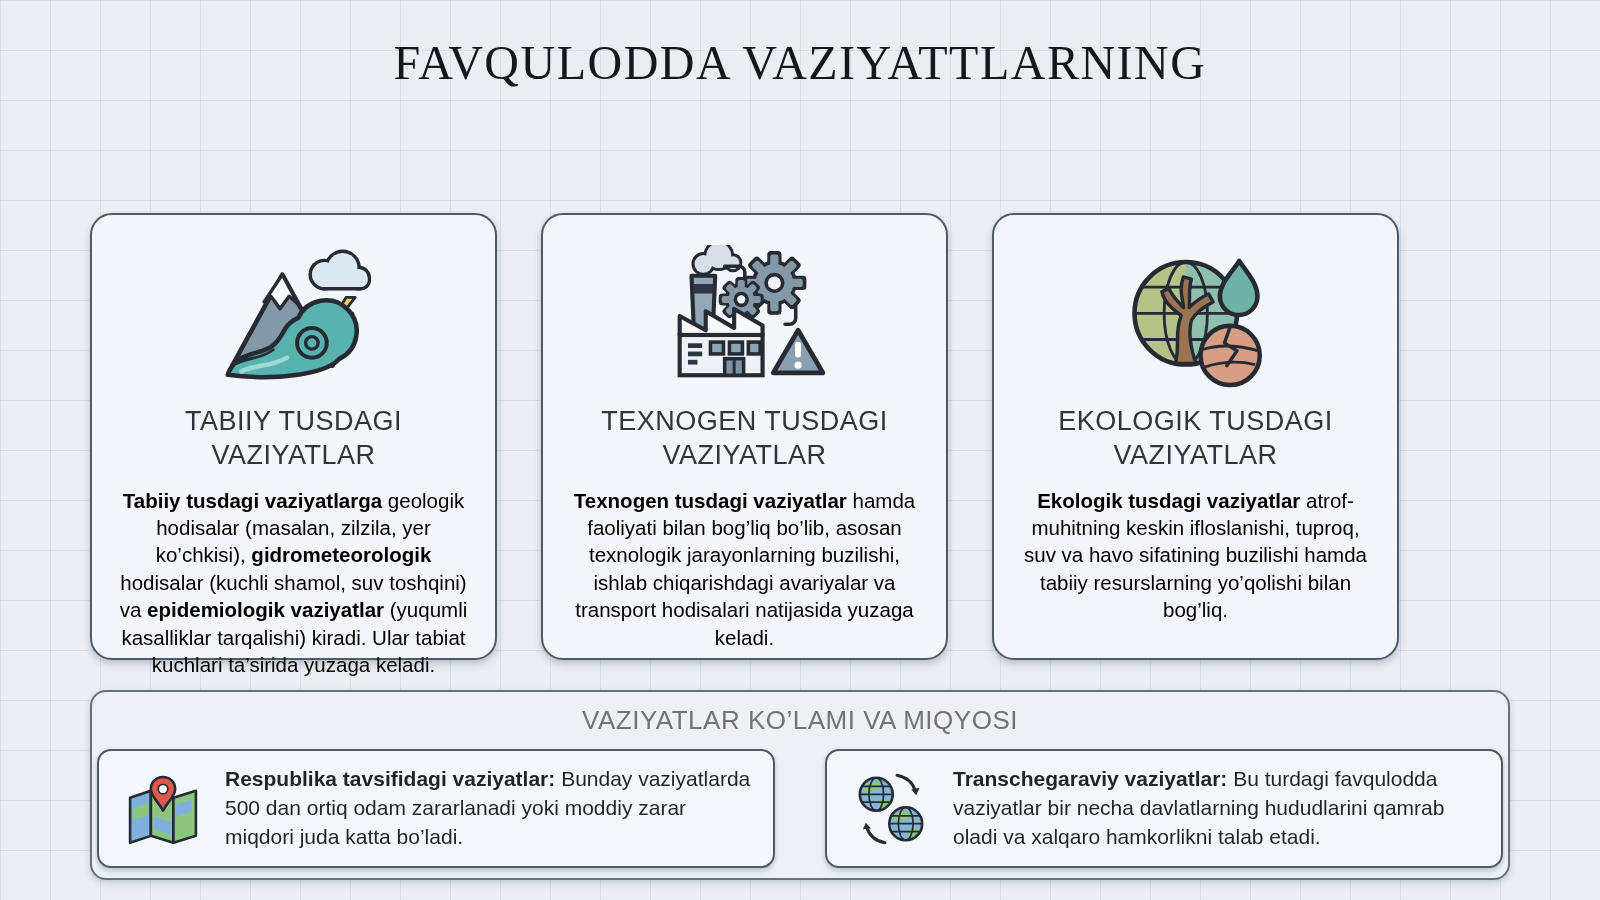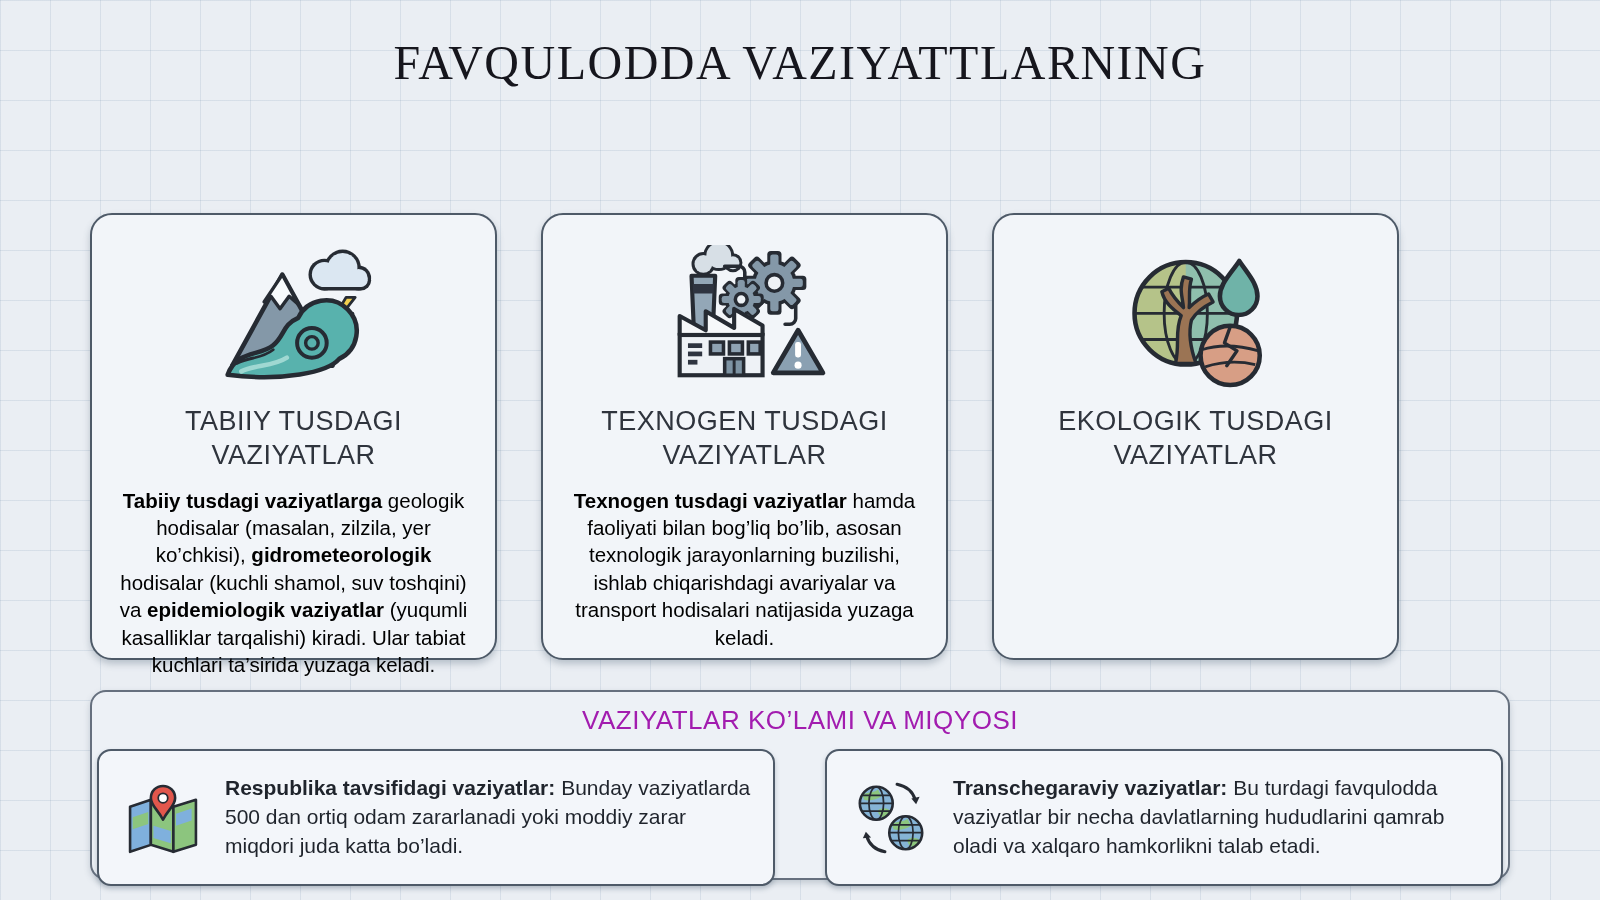--- a/index.html
+++ b/index.html
@@ -56,28 +56,28 @@
     background:#edf1f6;
     border:2px solid #66707e;
     border-radius:16px;
     box-shadow:0 3px 6px rgba(70,90,110,0.25);
   }
   .scale-title {
     margin-top:13px;
     text-align:center;
     font-size:26px; font-weight:400;
     letter-spacing:0.5px;
-    color:#a21caf;
+    color:#737373;
   }
   .scale-row {
     position:absolute; top:57px; left:5px; right:5px;
     display:flex; gap:50px;
   }
   .scale-card {
-    flex:1; height:137px;
+    flex:1; height:119px;
     background:#f3f6fa;
     border:2px solid #4e5a68;
     border-radius:14px;
     box-shadow:0 3px 5px rgba(70,90,110,0.30);
     display:flex; align-items:center; gap:20px;
     padding:10px 22px;
   }
   .scale-icon { flex:0 0 84px; display:flex; justify-content:center; }
   .scale-icon svg { height:78px; width:auto; }
   .scale-text { font-size:21px; line-height:1.38; color:#1f242c; text-align:left; }
@@ -195,20 +195,21 @@
         <path d="M11,60 H101 M17,37 H95 M17,83 H95" fill="none" stroke="#262b33" stroke-width="2.5"></path>
         <circle cx="56" cy="60" r="45" fill="none" stroke="#262b33" stroke-width="4"></circle>
         <path d="M47,104 C51,86 46,76 52,62 C44,56 37,50 35,41 L41,38 C45,46 50,51 54,55 C53,45 50,39 54,28 L61,30 C58,39 60,46 59,55 C64,50 69,46 76,43 L80,50 C72,54 65,59 61,66 C58,78 60,90 65,104 Z" fill="#9b7454" stroke="#262b33" stroke-width="3" stroke-linejoin="round"></path>
         <path d="M103,14 C111,26 119,34 119,45 A16.5,16.5 0 0 1 86,45 C86,34 95,26 103,14 Z" fill="#6fb3a8" stroke="#262b33" stroke-width="4" stroke-linejoin="round"></path>
         <circle cx="95" cy="97" r="26" fill="#d79e85" stroke="#262b33" stroke-width="4"></circle>
         <path d="M95,72 L90,86 L101,93 L92,106" fill="none" stroke="#262b33" stroke-width="3" stroke-linecap="round" stroke-linejoin="round"></path>
         <path d="M70,92 Q92,85 120,93 M73,107 Q95,100 117,105" fill="none" stroke="#262b33" stroke-width="2.5"></path>
       </svg>
     </div>
     <h2 class="card-title">EKOLOGIK TUSDAGI VAZIYATLAR</h2>
+    <p class="card-body"><span class="b">Ekologik tusdagi vaziyatlar</span><span> atrof-muhitning keskin ifloslanishi, tuproq, suv va havo sifatining buzilishi hamda tabiiy resurslarning yo’qolishi bilan bog’liq.</span></p>
   </section>
 </div>
 
 <section class="scale">
   <h2 class="scale-title">VAZIYATLAR KO’LAMI VA MIQYOSI</h2>
   <div class="scale-row">
 
     <div class="scale-card">
       <div class="scale-icon">
         <svg viewBox="0 0 90 90" xmlns="http://www.w3.org/2000/svg">

